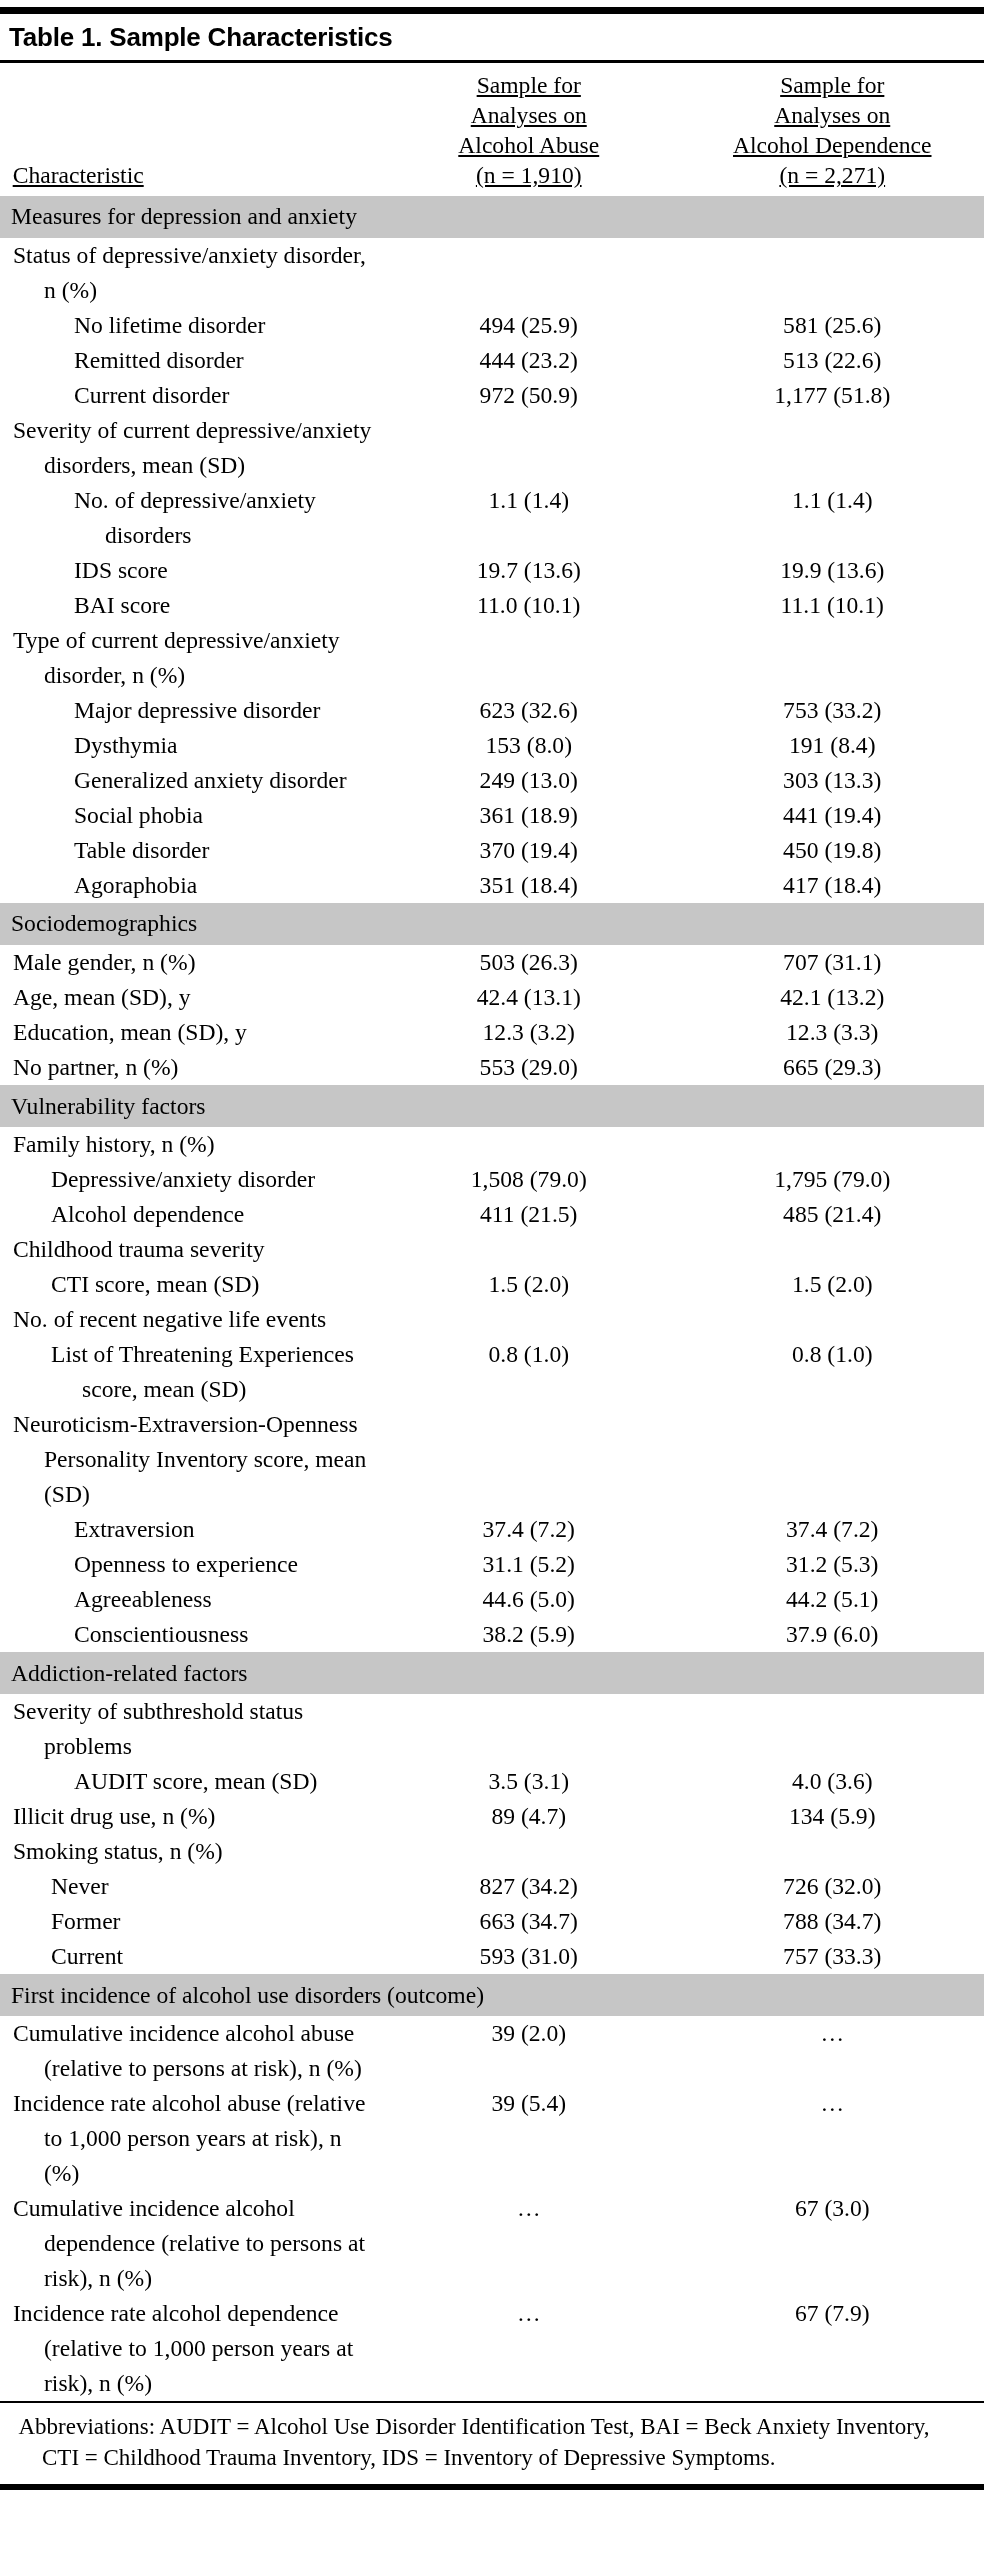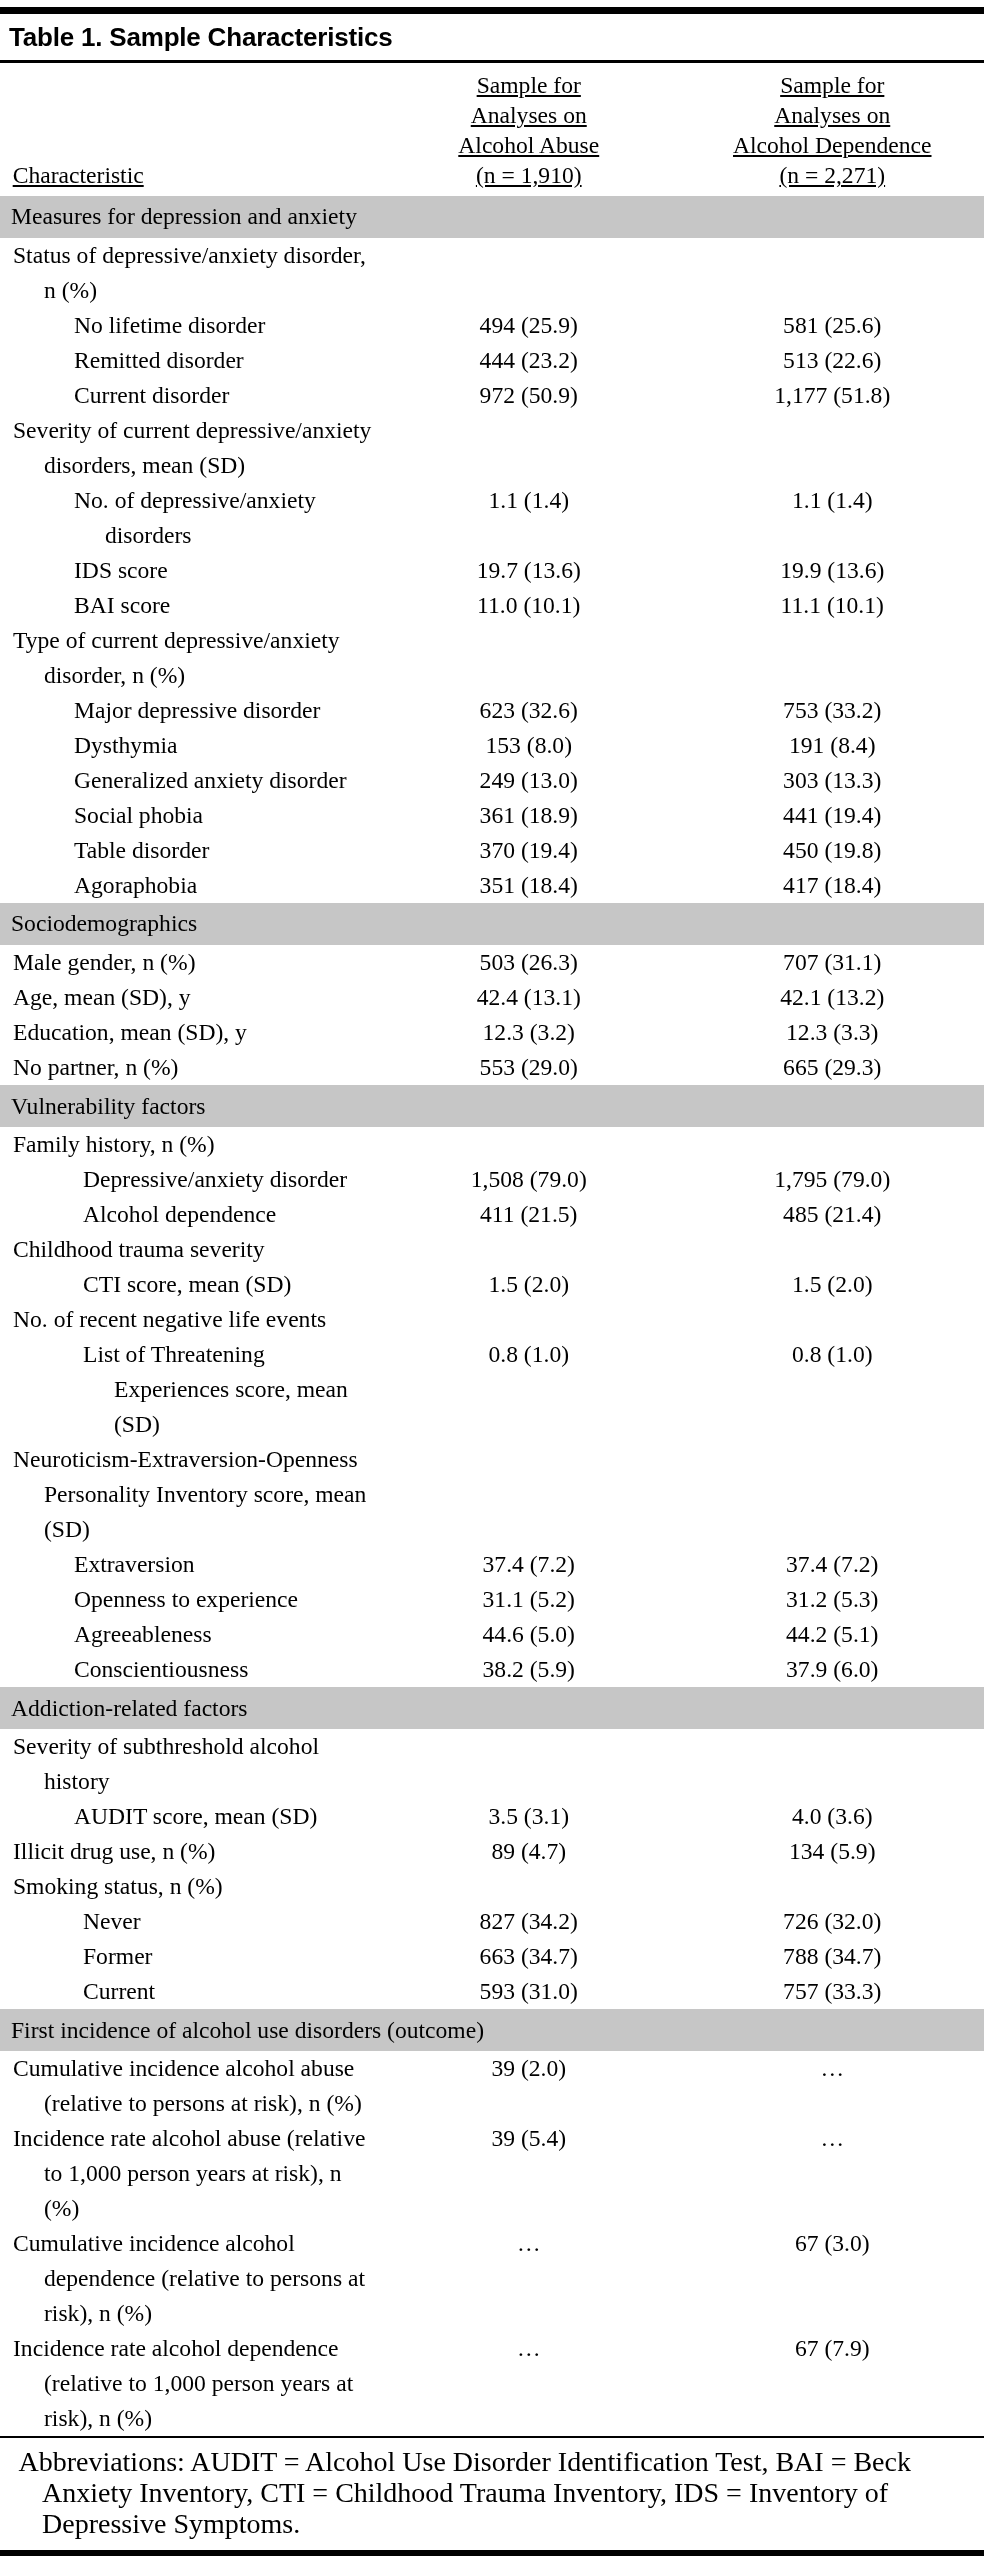--- a/index.html
+++ b/index.html
@@ -41,25 +41,25 @@
   th.val  { text-align: center; vertical-align: bottom; white-space: pre-line; }
 
   td { font-size: 23.6px; line-height: 35px; vertical-align: top; padding: 0; }
   td.section {
     background: var(--band, #c6c6c6);
     padding: 3.6px 5.4px 3.6px 11px;
   }
   td.val { text-align: center; }
   td.lbl { }
   .ind0 { padding-left: 44px;  text-indent: -31px; font-family: Liberation Serif, serif; }
-  .ind1 { padding-left: 114px;  text-indent: -31px; }
+  .ind1 { padding-left: 82px;  text-indent: -31px; }
   .ind2 { padding-left: 105px; text-indent: -31px; }
 
   .footnote {
-    font-size: 28px;
+    font-size: 23px;
     line-height: 31px;
     padding: 7.3px 12.7px 11px 42px;
     text-indent: -23.6px;
   }
 </style>
 </head>
 <body>
 
 <div class="page" style="--band: #c6c6c6; --rule: #000000; --txt: #000000; --bg: #ffffff;">
 
@@ -250,21 +250,21 @@
         </tr>
         <tr>
           <td class="lbl ind2">Conscientiousness</td>
           <td class="val">38.2 (5.9)</td>
           <td class="val">37.9 (6.0)</td>
         </tr>
         <tr>
           <td colspan="3" class="section">Addiction-related factors</td>
         </tr>
         <tr>
-          <td class="lbl ind0">Severity of subthreshold alcohol history</td>
+          <td class="lbl ind0">Severity of subthreshold status problems</td>
           <td class="val"></td>
           <td class="val"></td>
         </tr>
         <tr>
           <td class="lbl ind2">AUDIT score, mean (SD)</td>
           <td class="val">3.5 (3.1)</td>
           <td class="val">4.0 (3.6)</td>
         </tr>
         <tr>
           <td class="lbl ind0">Illicit drug use, n (%)</td>

